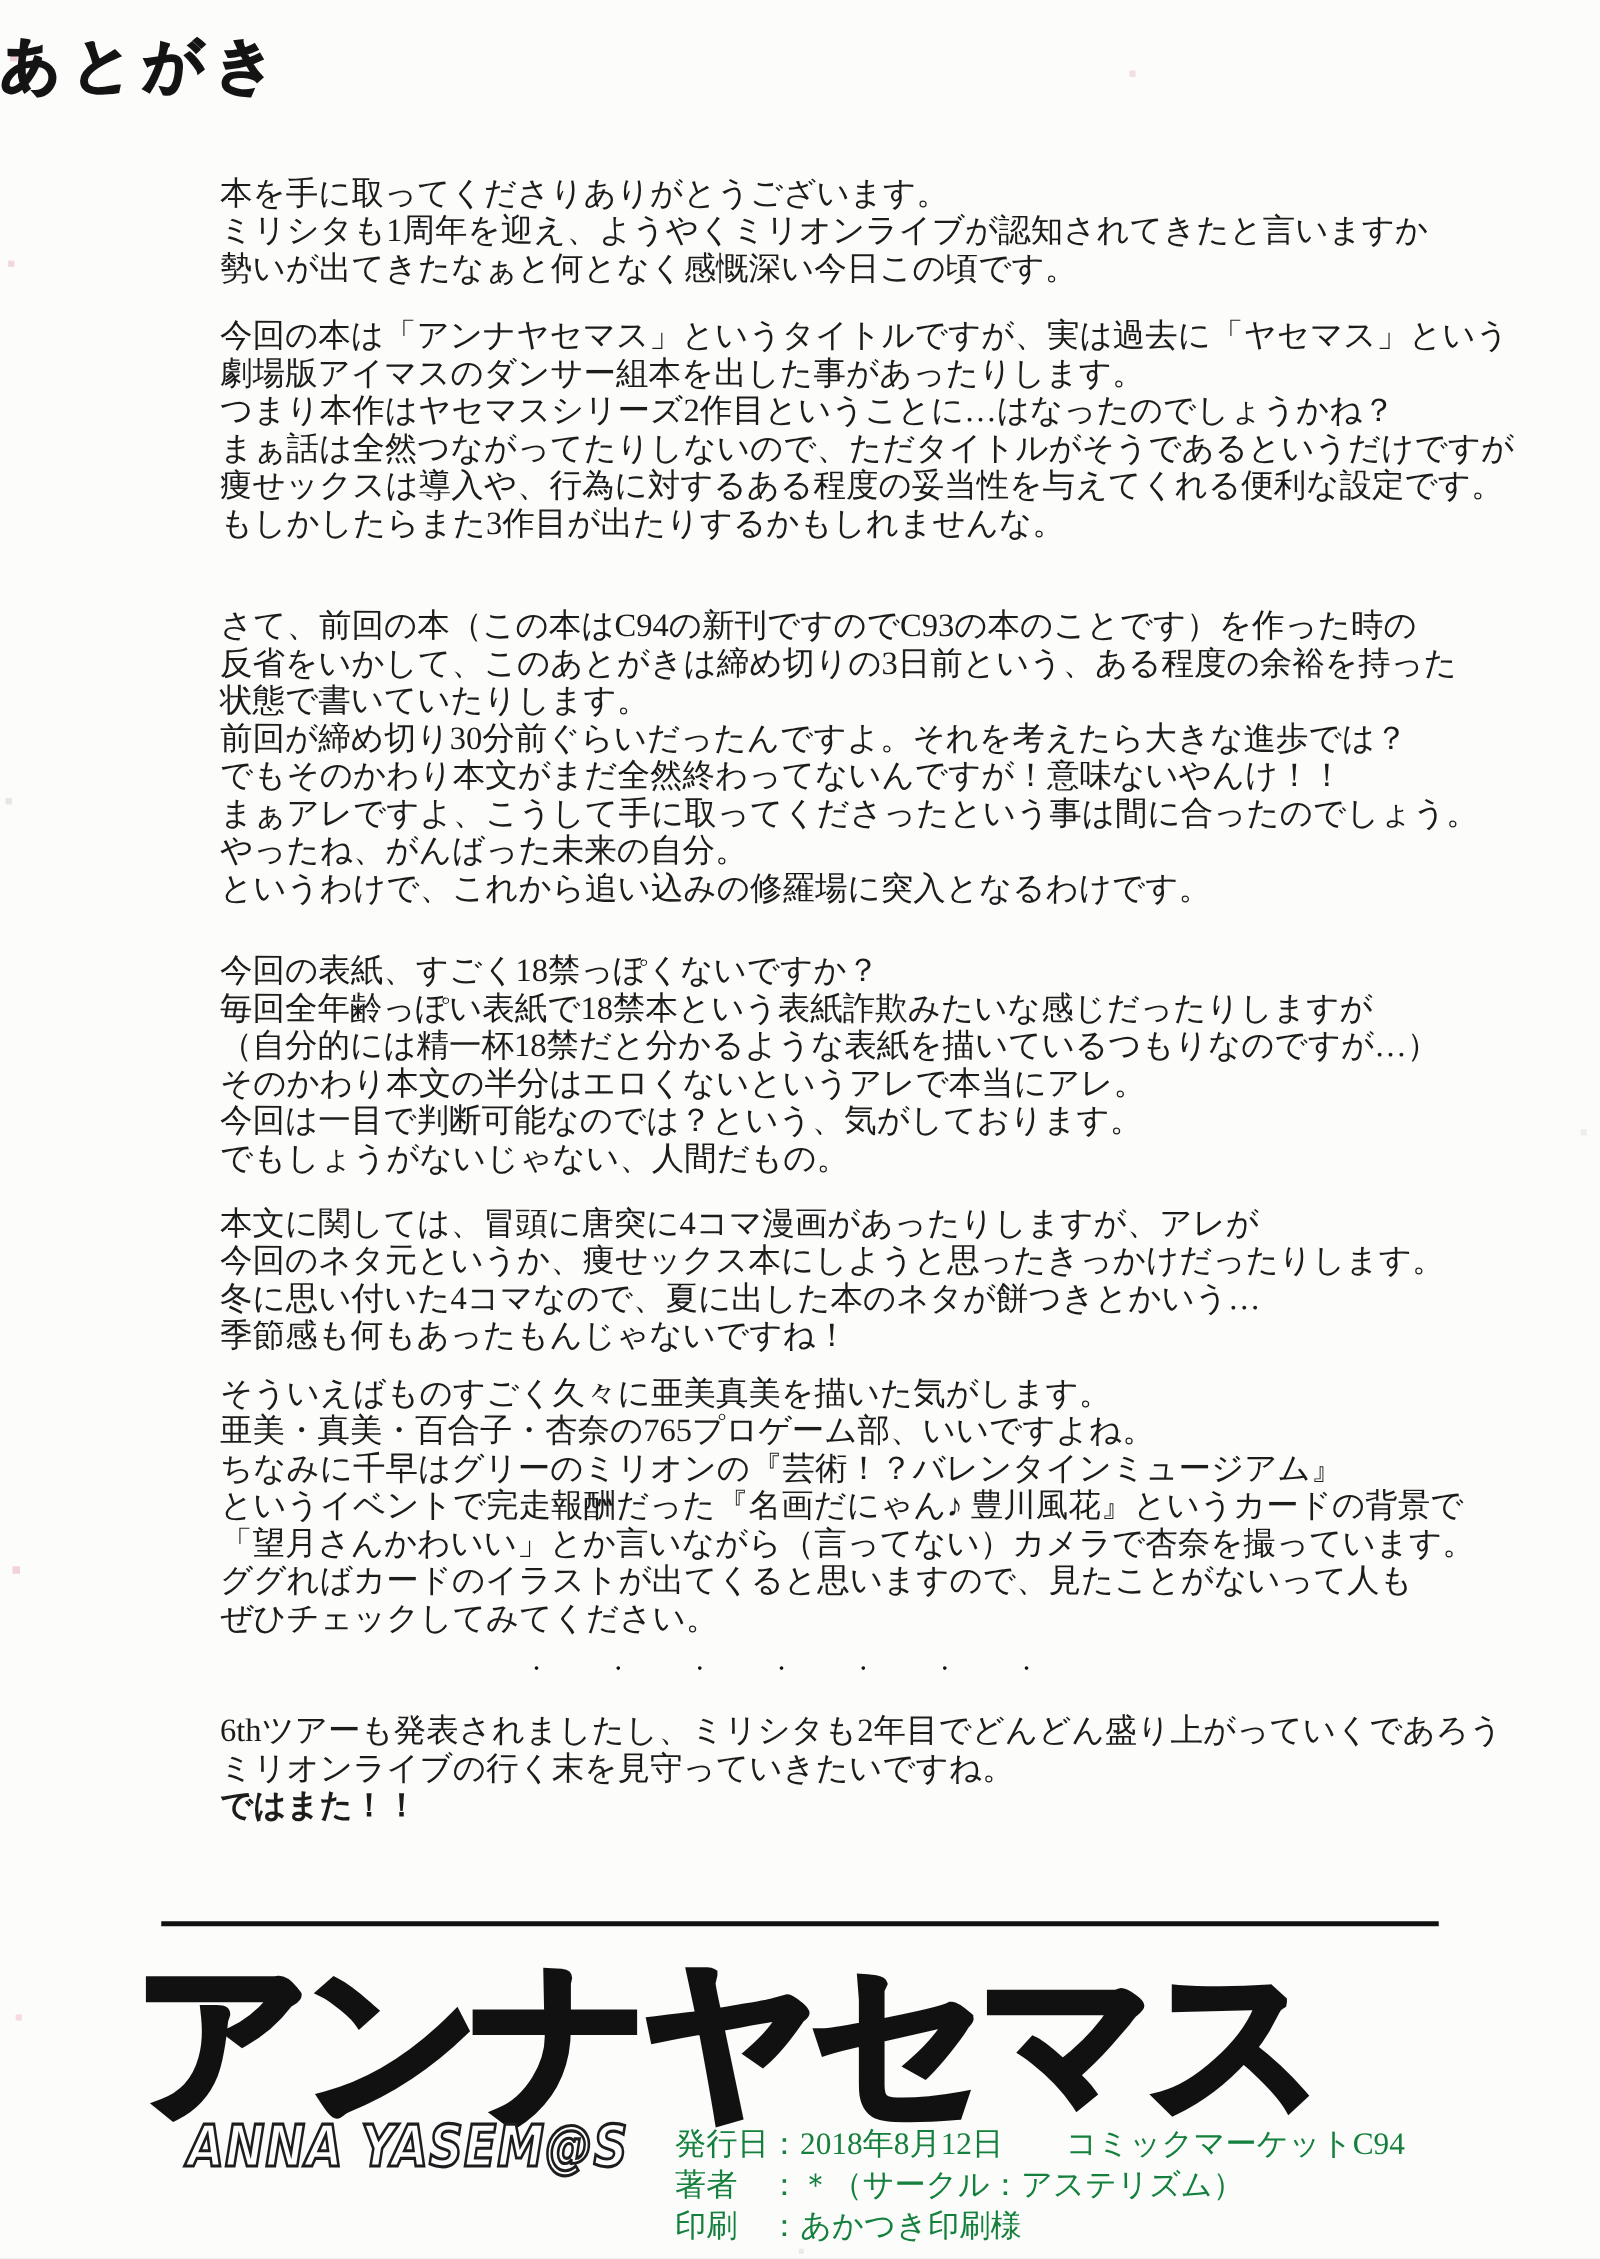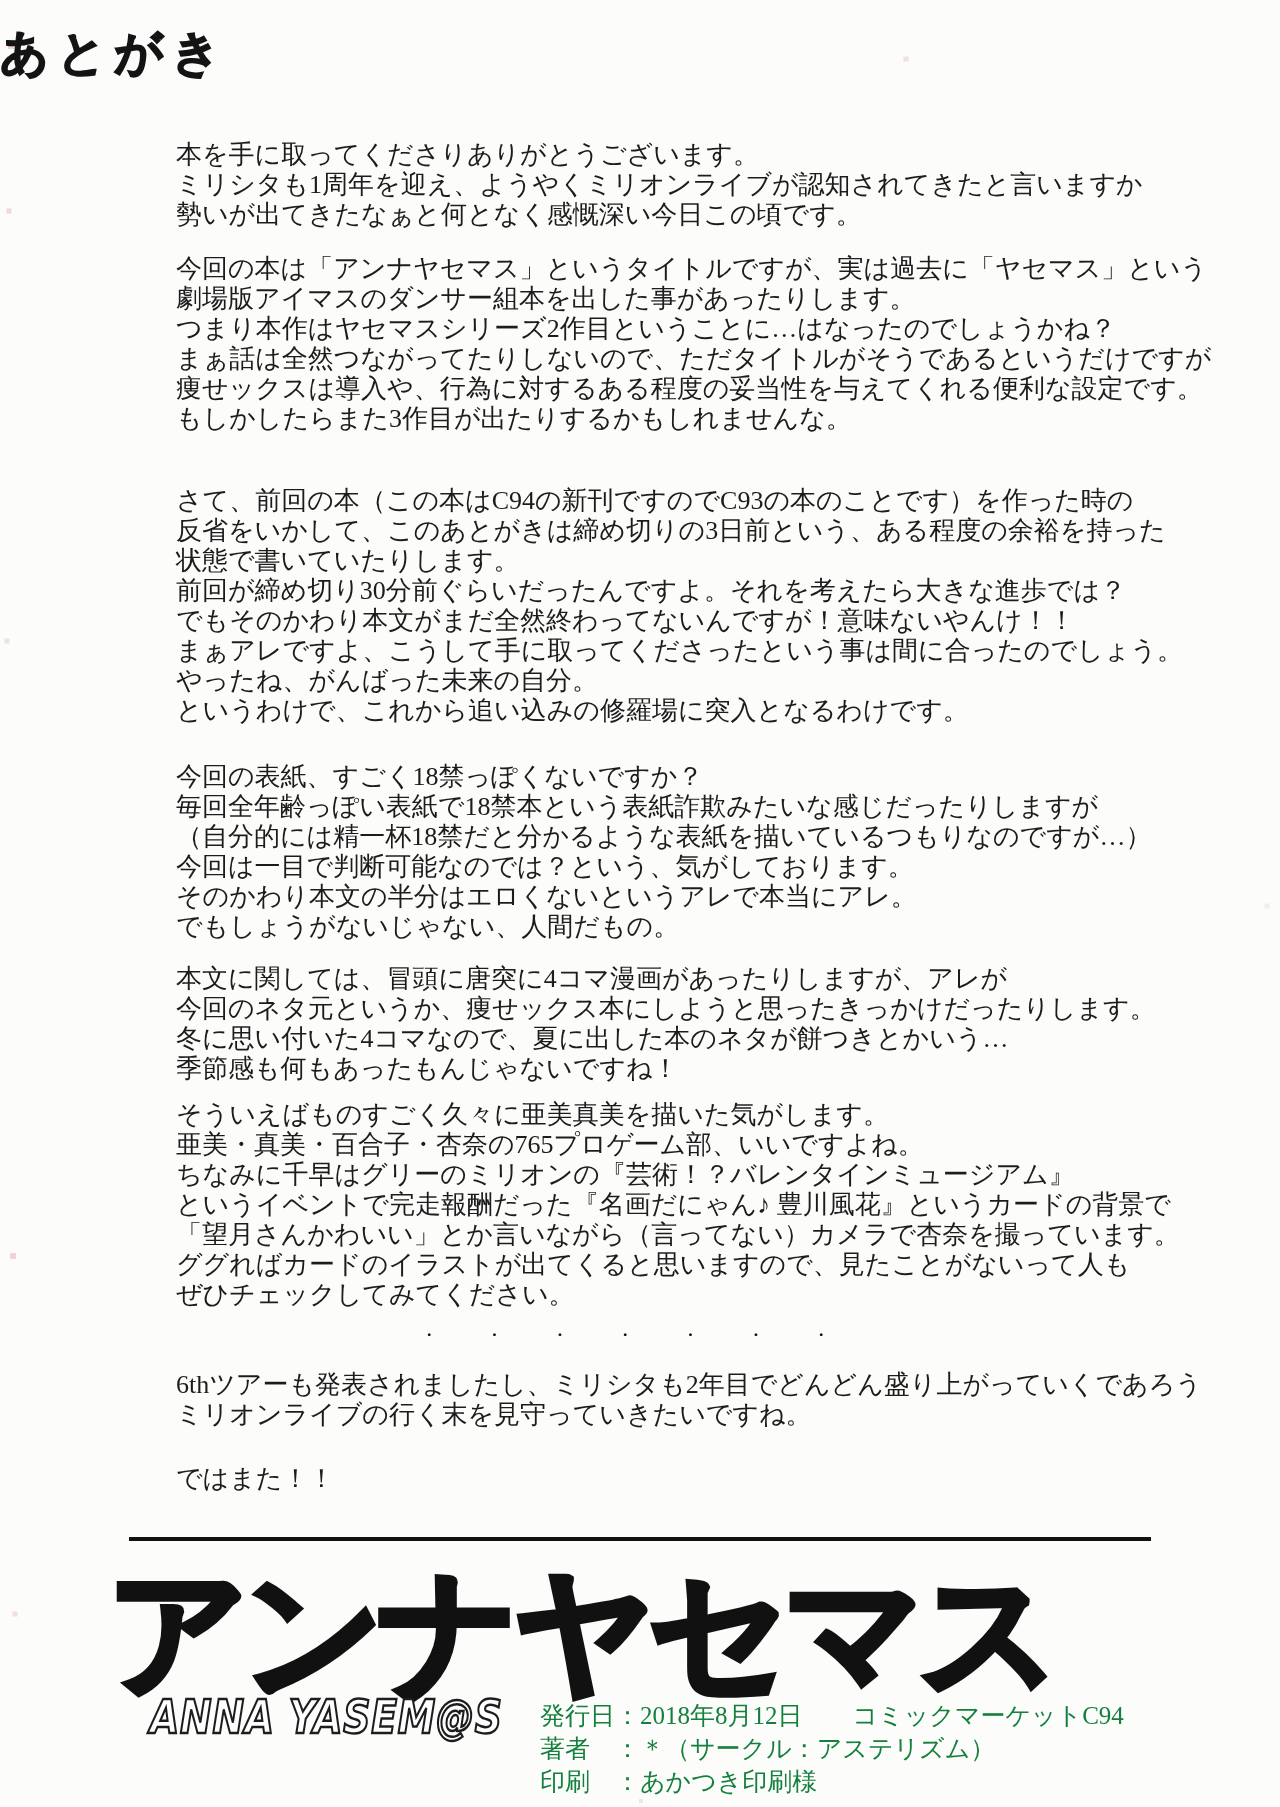--- a/index.html
+++ b/index.html
@@ -34,21 +34,21 @@
   .mb36{margin-bottom:36px;}
   .mb22{margin-bottom:22px;margin-top:15px;}
   .mb16{margin-bottom:16px;}
   .mb0{margin-bottom:0;}
   .dots-row{
     margin:12px 0 22px 244px;
     width:410px;height:26px;
     display:flex;justify-content:space-between;align-items:center;
     font-size:18px;color:#111;
   }
-  .farewell{margin-top:34px;}
+  .farewell{font-weight:bold;}
   .divider{
     position:absolute;top:1537px;left:129px;width:1022px;height:4px;
     background:#111;
   }
   .logo-jp{
     position:absolute;top:1558px;left:108px;
     font-family:"DejaVu Sans", sans-serif;
     font-weight:bold;
     font-size:138px;line-height:1.08;
     letter-spacing:-6px;
@@ -120,22 +120,22 @@
       <div class="line">でもそのかわり本文がまだ全然終わってないんですが！意味ないやんけ！！</div>
       <div class="line">まぁアレですよ、こうして手に取ってくださったという事は間に合ったのでしょう。</div>
       <div class="line">やったね、がんばった未来の自分。</div>
       <div class="line">というわけで、これから追い込みの修羅場に突入となるわけです。</div>
     </div>
 
     <div class="para mb22">
       <div class="line">今回の表紙、すごく18禁っぽくないですか？</div>
       <div class="line">毎回全年齢っぽい表紙で18禁本という表紙詐欺みたいな感じだったりしますが</div>
       <div class="line">（自分的には精一杯18禁だと分かるような表紙を描いているつもりなのですが…）</div>
+      <div class="line">そのかわり本文の半分はエロくないというアレで本当にアレ。</div>
       <div class="line">今回は一目で判断可能なのでは？という、気がしております。</div>
-      <div class="line">そのかわり本文の半分はエロくないというアレで本当にアレ。</div>
       <div class="line">でもしょうがないじゃない、人間だもの。</div>
     </div>
 
     <div class="para mb16">
       <div class="line">本文に関しては、冒頭に唐突に4コマ漫画があったりしますが、アレが</div>
       <div class="line">今回のネタ元というか、痩せックス本にしようと思ったきっかけだったりします。</div>
       <div class="line">冬に思い付いた4コマなので、夏に出した本のネタが餅つきとかいう…</div>
       <div class="line">季節感も何もあったもんじゃないですね！</div>
     </div>
 

